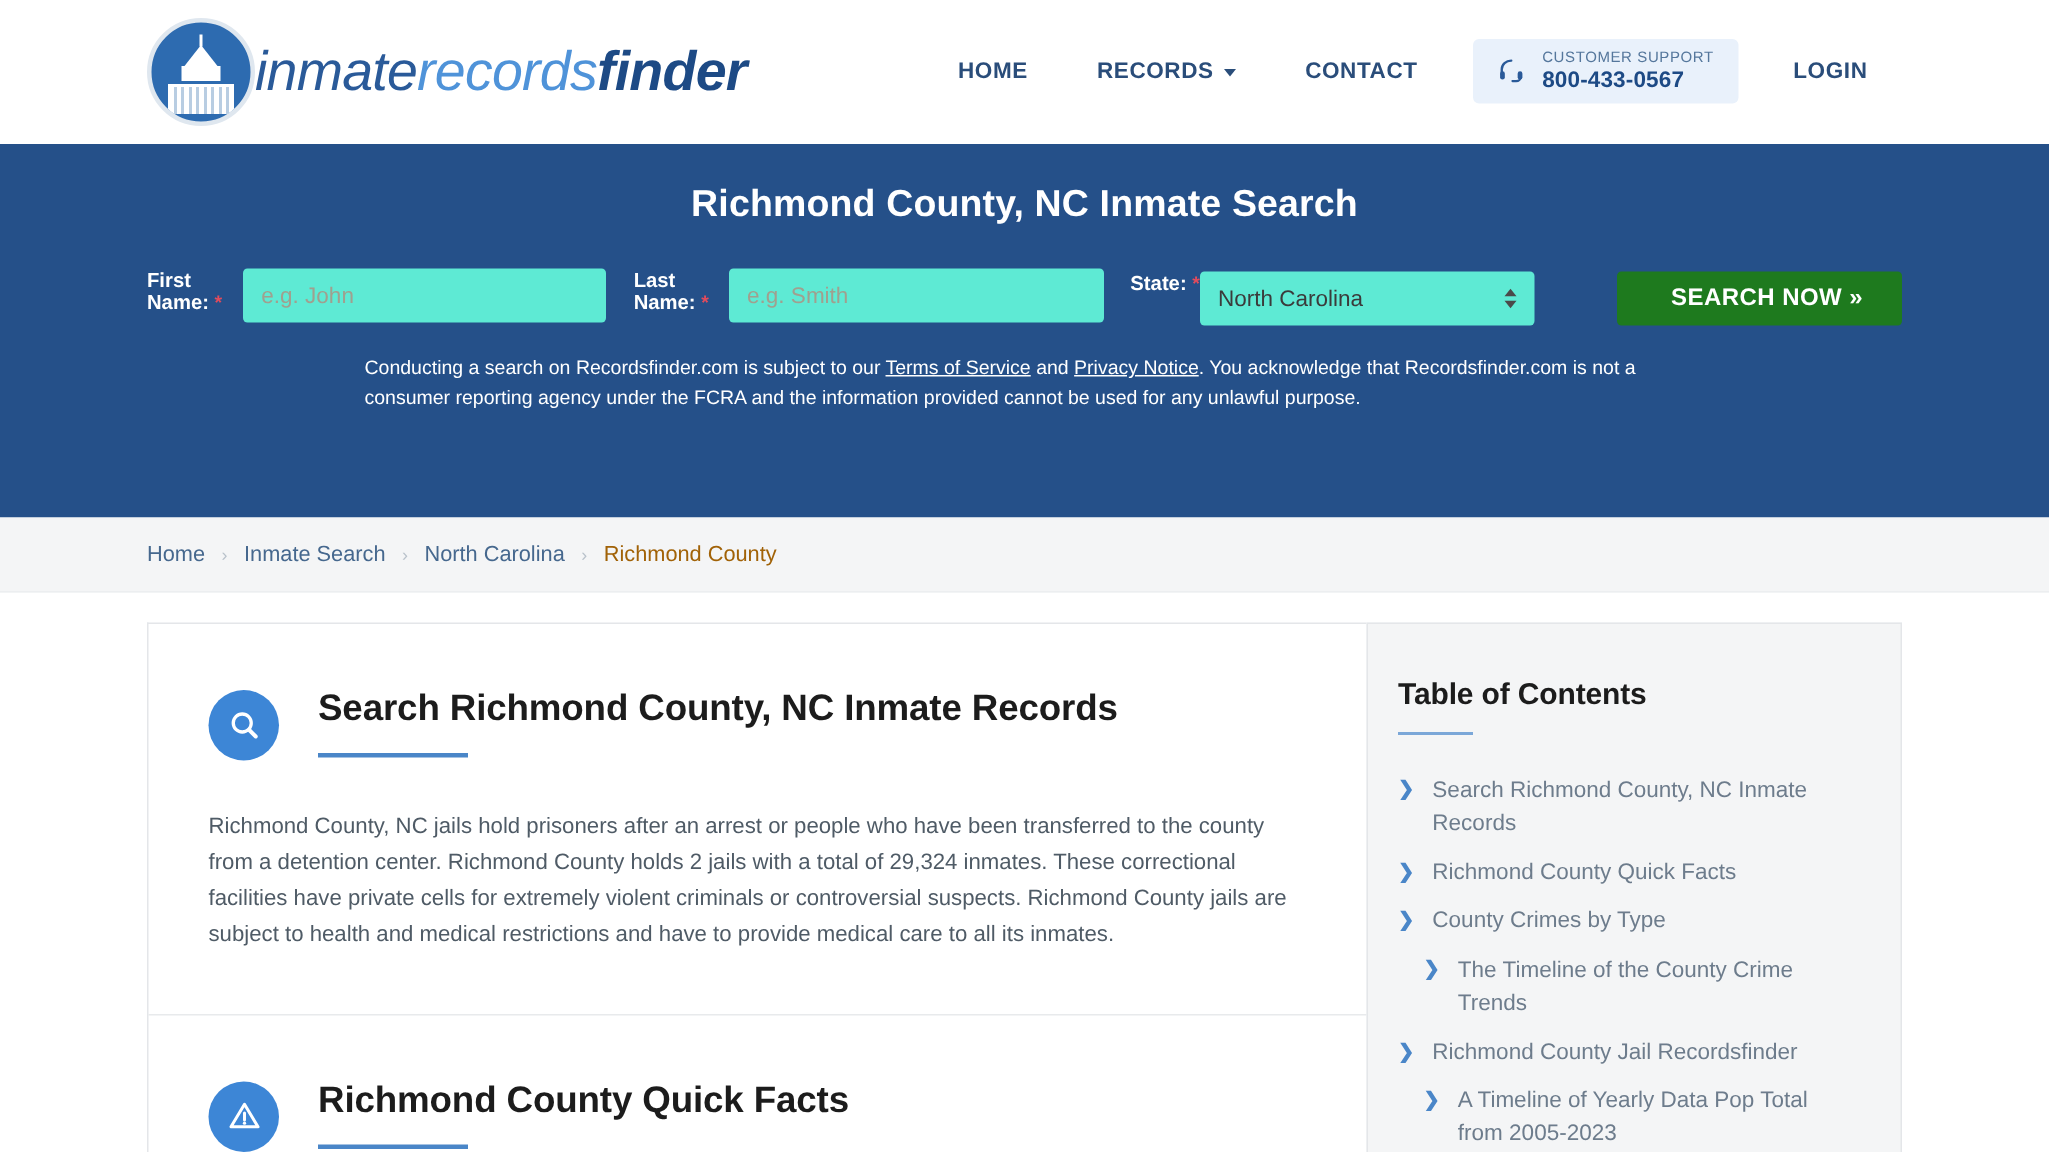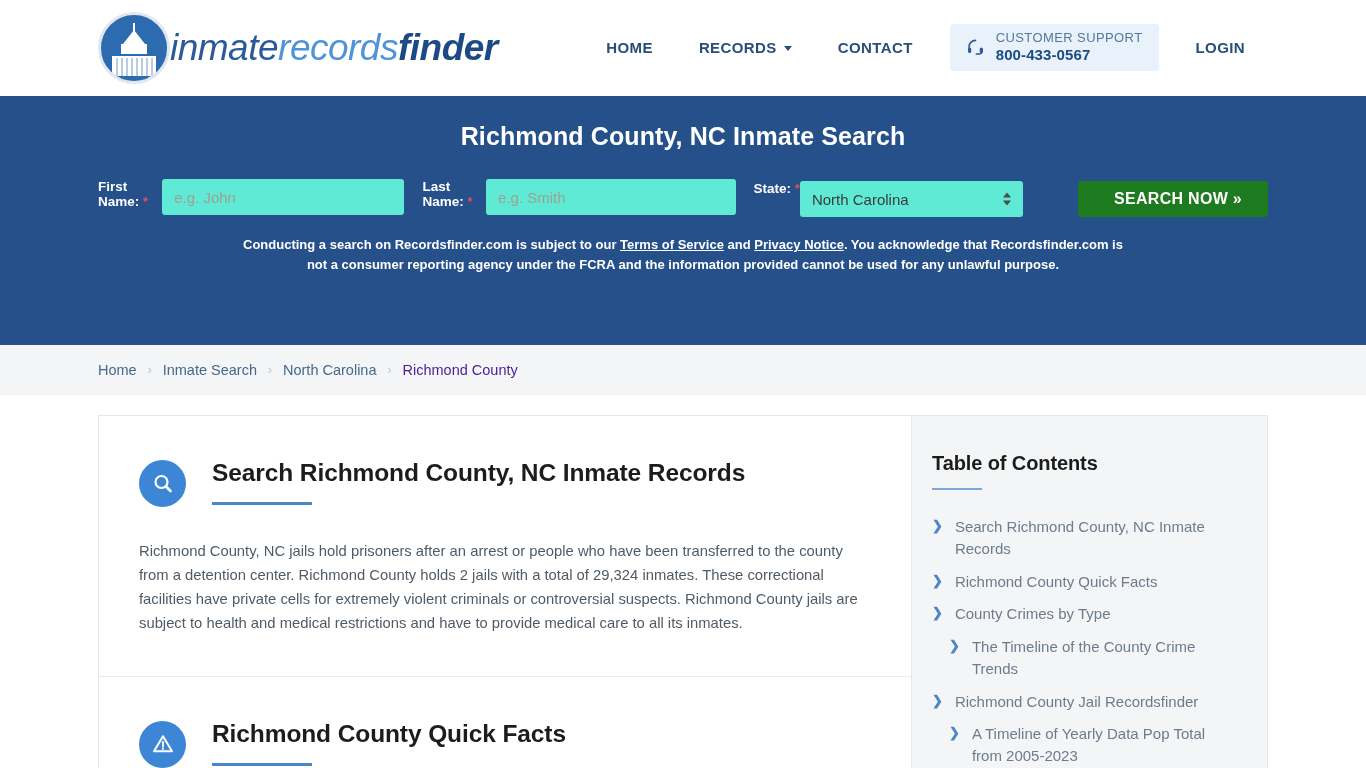--- a/index.html
+++ b/index.html
@@ -74,21 +74,21 @@
     margin-top: 2px;
   }
   .support-badge {
     background: #e9f1fb; border-radius: 4px;
     padding: 7px 16px; display: flex; align-items: center; gap: 11px;
     margin: 0 14px; cursor: pointer;
   }
   .headset { width: 19px; height: 19px; flex: 0 0 auto; }
   .support-lines { line-height: 1.15; }
   .support-cap {
-    font-size: 13px; color: #55779c; letter-spacing: 0.4px; font-weight: 500;
+    font-size: 10px; color: #55779c; letter-spacing: 0.4px; font-weight: 500;
   }
   .support-phone {
     font-size: 15px; color: #1d4a85; font-weight: 700; letter-spacing: 0.1px;
   }
 
   
   .hero {
     background: #255089;
     padding: 26px 98px 24px 98px;
     height: 249px;
@@ -123,36 +123,36 @@
   }
   .sa-up { border-bottom: 5px solid #4a4a4a; }
   .sa-dn { border-top: 5px solid #4a4a4a; }
   .search-btn {
     height: 36px; background: #1e7a1e; color: #ffffff; border: none;
     border-radius: 3px; font-size: 16px; font-weight: 700; letter-spacing: 0.3px;
     padding: 0 36px; cursor: pointer; white-space: nowrap;
     font-family: "Liberation Sans", sans-serif; width: 190px;
   }
   .disclaimer {
-    margin-top: 18px; text-align: center; color: #ffffff;
-    font-size: 13px; font-weight: 700; line-height: 1.5;
+    margin-top: 18px; color: #ffffff;
+    font-size: 13px; font-weight: 400; line-height: 1.5;
     max-width: 880px; margin-left: auto; margin-right: auto;
   }
   .disclaimer a { color: #ffffff; text-decoration: underline; }
 
   
   .crumb-bar {
     background: #f4f5f6; height: 50px; display: flex; align-items: center;
     padding: 0 98px; border-bottom: 1px solid #eceef0;
   }
   .crumb { display: flex; align-items: center; gap: 0; }
   .crumb a {
     font-size: 14.5px; color: #46688e; text-decoration: none; cursor: pointer;
   }
-  .crumb .current { font-size: 14.5px; color: #4c1d95; }
+  .crumb .current { font-size: 14.5px; color: #a16207; }
   .crumb-sep {
     color: #b9c2cb; font-size: 12px; margin: 0 11px; user-select: none;
   }
 
   
   .content {
     display: flex; padding: 0 98px; margin-top: 20px; align-items: stretch;
   }
   .main-card {
     width: 813px; background: #ffffff;

